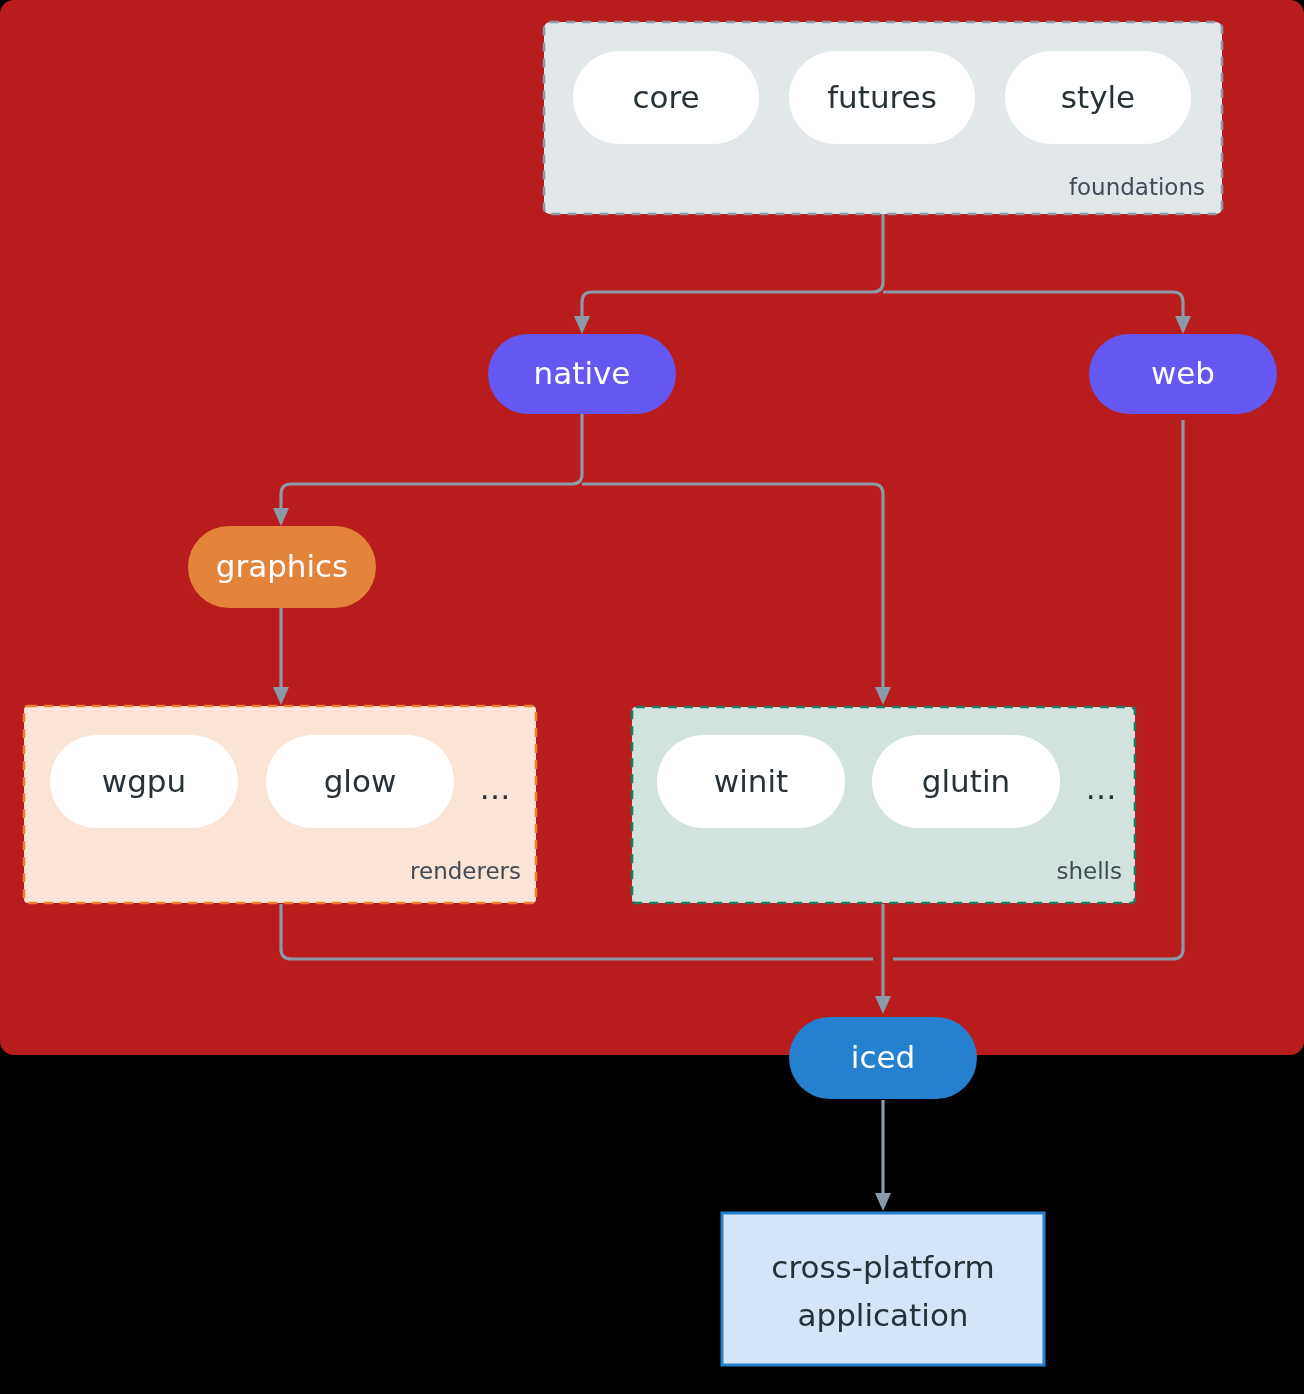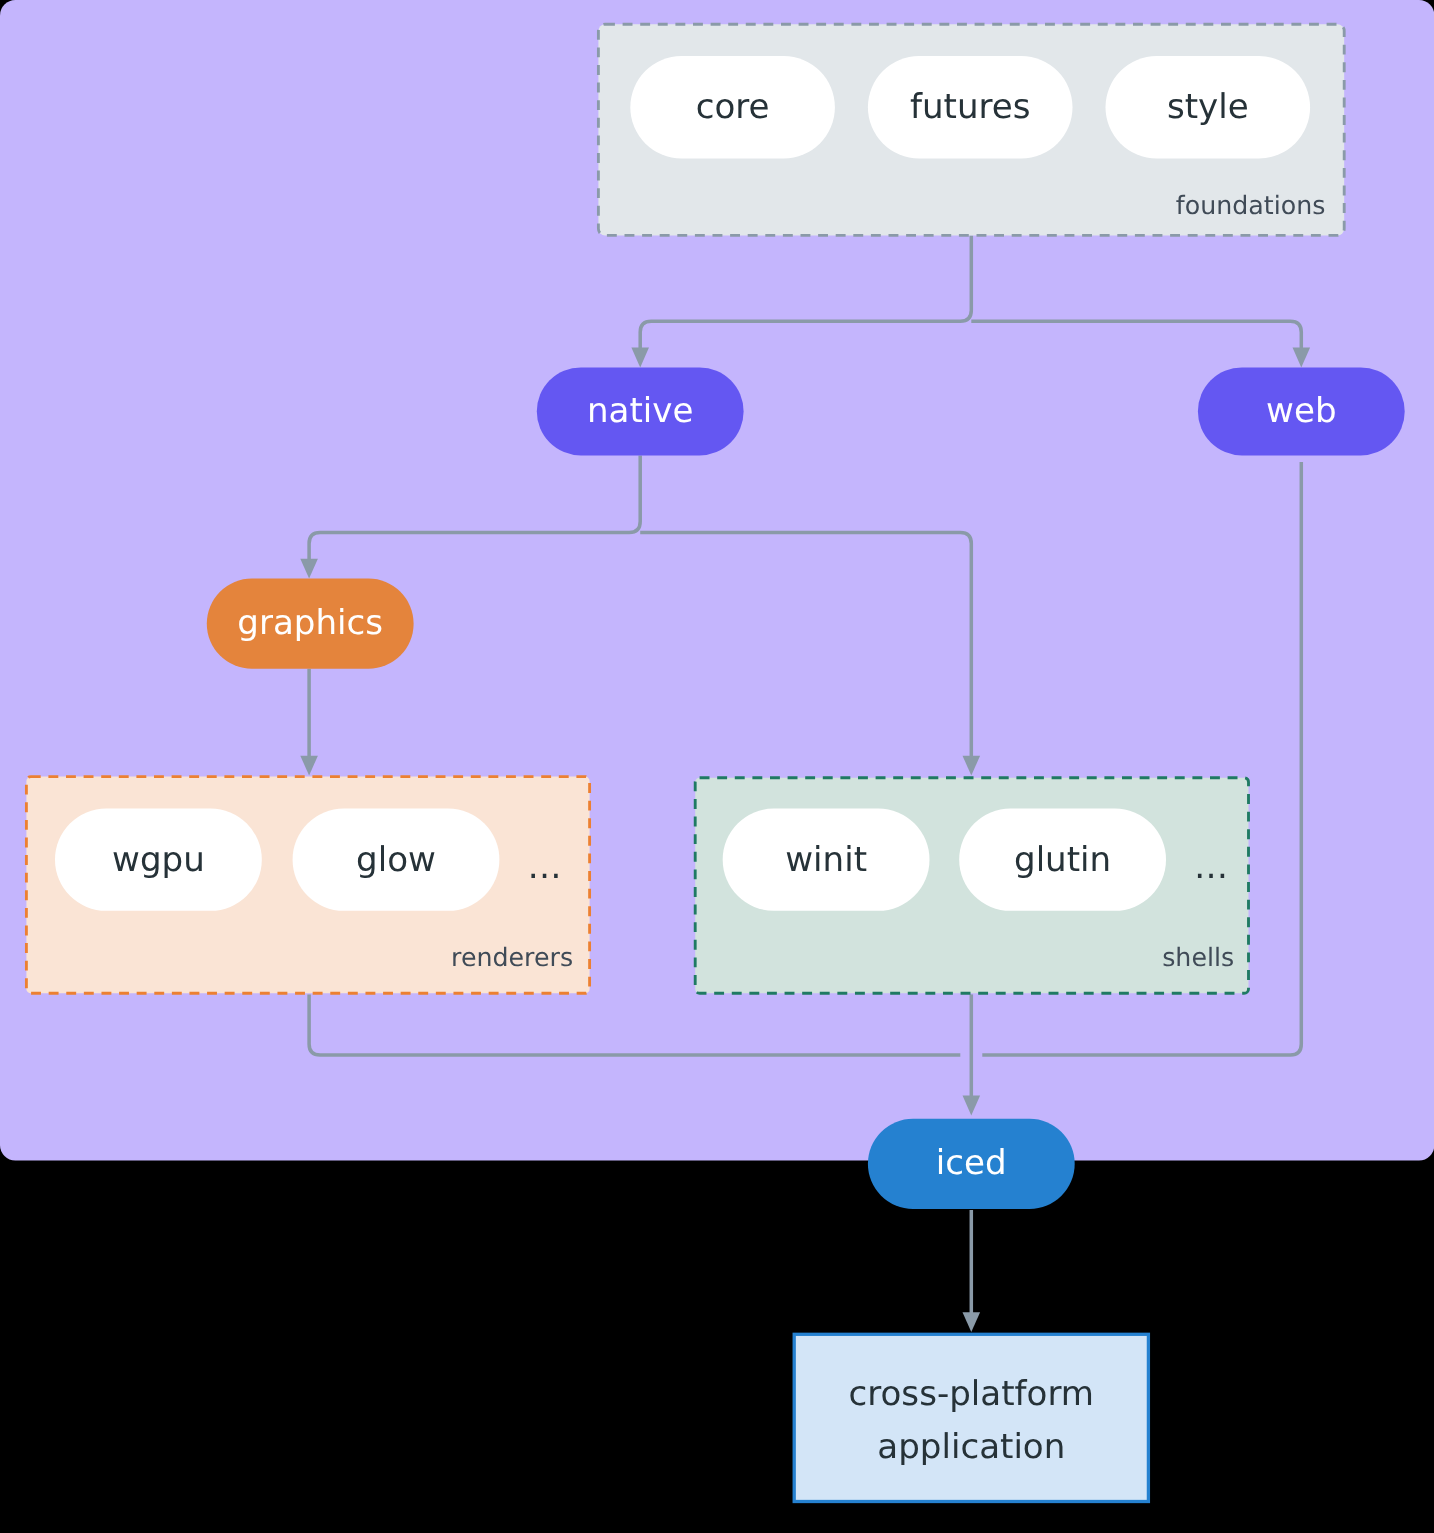--- a/index.html
+++ b/index.html
@@ -10,21 +10,21 @@
   body {
     font-family: "DejaVu Sans", sans-serif;
     width: 1304px;
     height: 1394px;
     overflow: hidden;
   }
   #diagram-root {
     position: relative;
     width: 1304px;
     height: 1055px;
-    background: #c4b5fd;
+    background: #b91c1c;
     border-radius: 14px;
   }
   svg.diagram {
     display: block;
     width: 1304px;
     height: 1394px;
   }
   text {
     font-family: "DejaVu Sans", sans-serif;
     dominant-baseline: middle;

